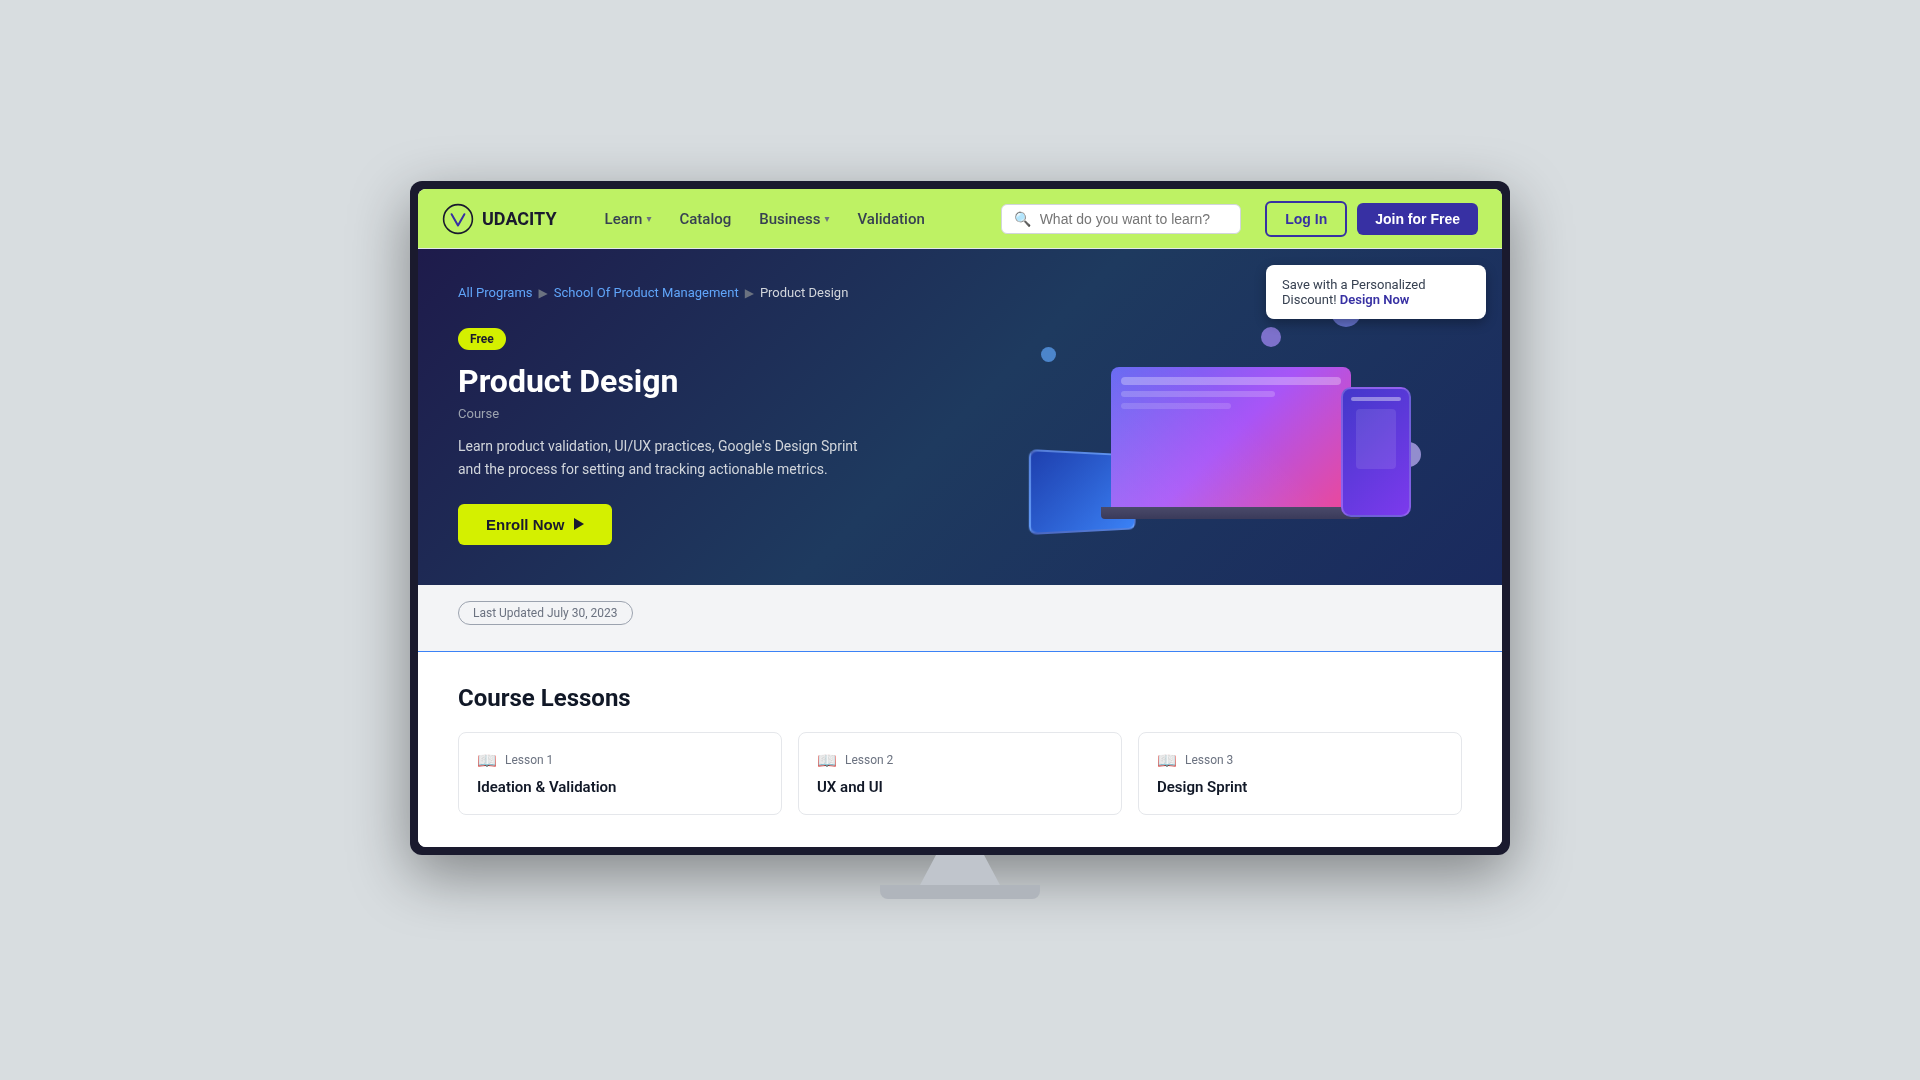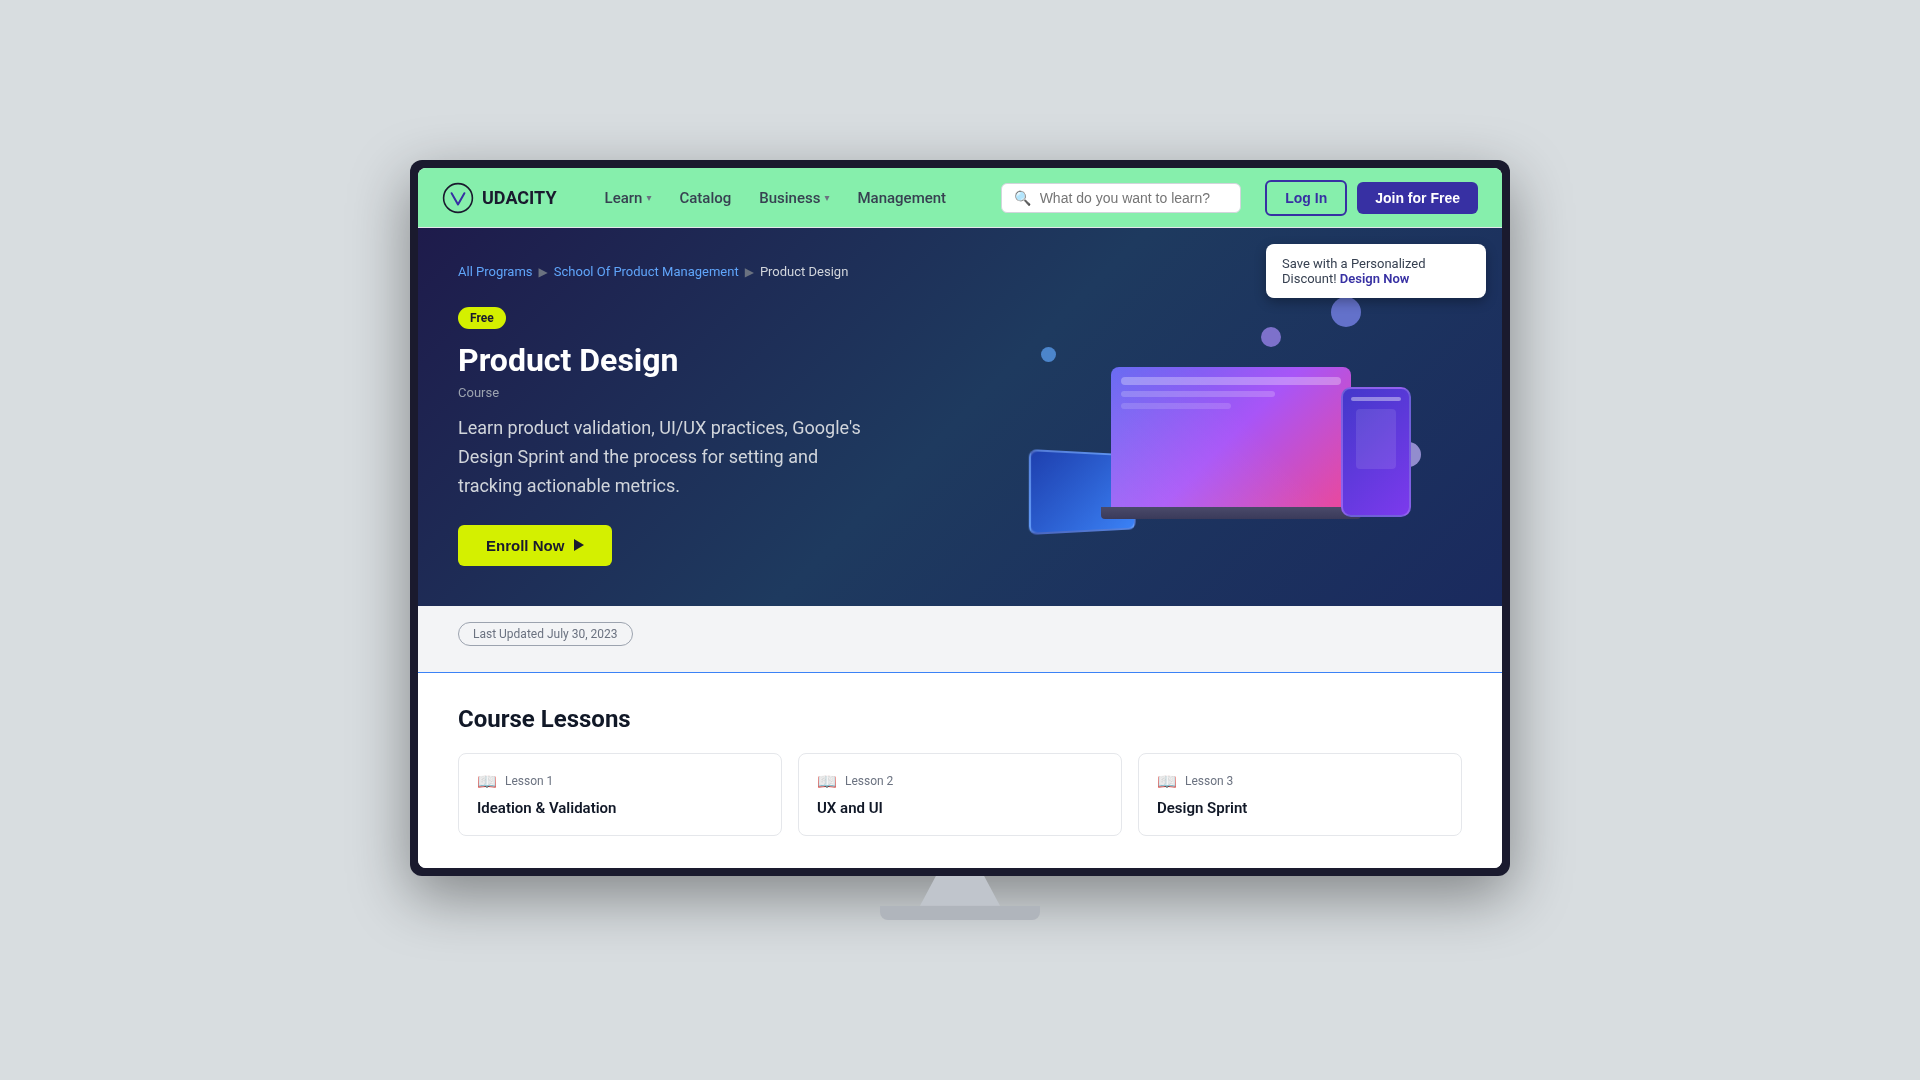--- a/index.html
+++ b/index.html
@@ -19,21 +19,21 @@
       padding: 8px;
       box-shadow: 0 20px 60px rgba(0,0,0,0.4);
     }
     .monitor-screen {
       background: #fff;
       border-radius: 8px;
       overflow: hidden;
     }
     
     .navbar {
-      background: #86efac;
+      background: #bef264;
       border-bottom: 1px solid #e5e7eb;
       padding: 0 24px;
       height: 60px;
       display: flex;
       align-items: center;
       gap: 24px;
     }
     .logo {
       display: flex;
       align-items: center;
@@ -158,21 +158,21 @@
       font-weight: 700;
       color: #fff;
       margin-bottom: 6px;
     }
     .course-type {
       font-size: 13px;
       color: #9ca3af;
       margin-bottom: 14px;
     }
     .course-description {
-      font-size: 18px;
+      font-size: 14px;
       color: #d1d5db;
       line-height: 1.6;
       margin-bottom: 24px;
       max-width: 420px;
     }
     .btn-enroll {
       background: #d4f000;
       color: #1a1a2e;
       border: none;
       border-radius: 6px;
@@ -383,21 +383,21 @@
             <span class="nav-chevron">▾</span>
           </div>
           <div class="nav-item">
             <span>Catalog</span>
           </div>
           <div class="nav-item">
             <span>Business</span>
             <span class="nav-chevron">▾</span>
           </div>
           <div class="nav-item">
-            <span>Management</span>
+            <span>Validation</span>
           </div>
         </div>
         <div class="search-box">
           <span class="search-icon">🔍</span>
           <input class="search-input" type="text" placeholder="What do you want to learn?" style="">
         </div>
         <div class="nav-actions">
           <button class="btn-login">Log In</button>
           <button class="btn-join">Join for Free</button>
         </div>

